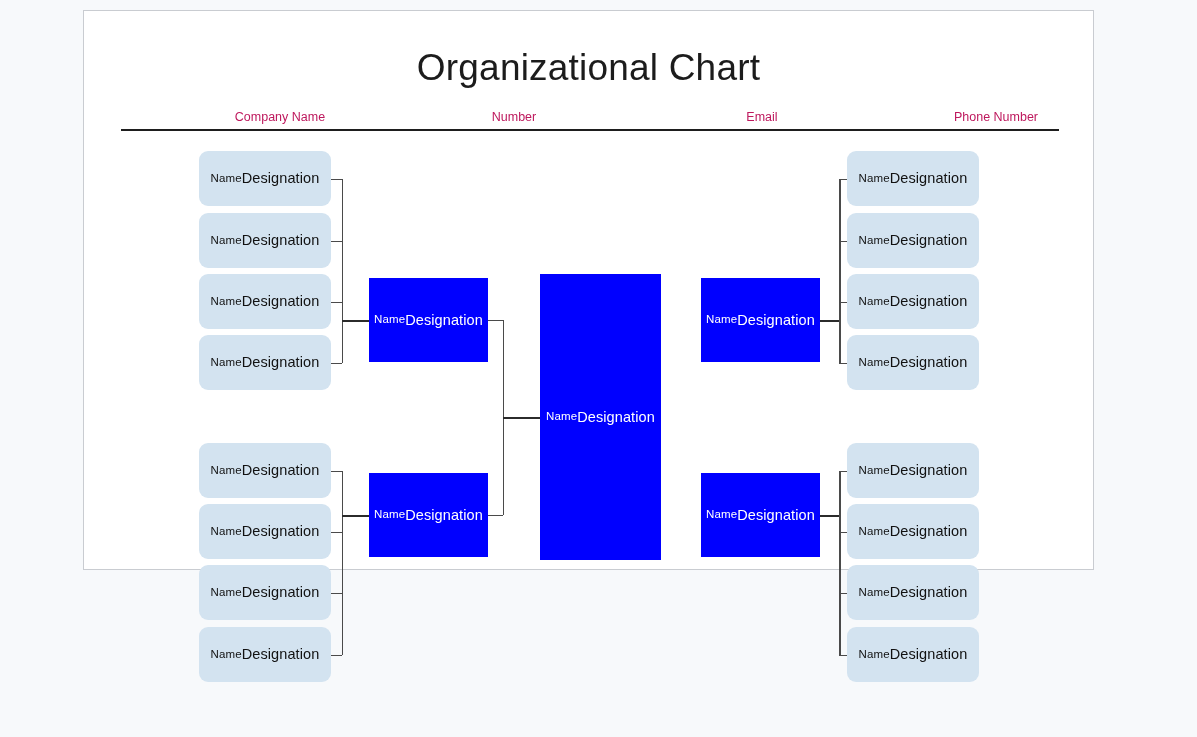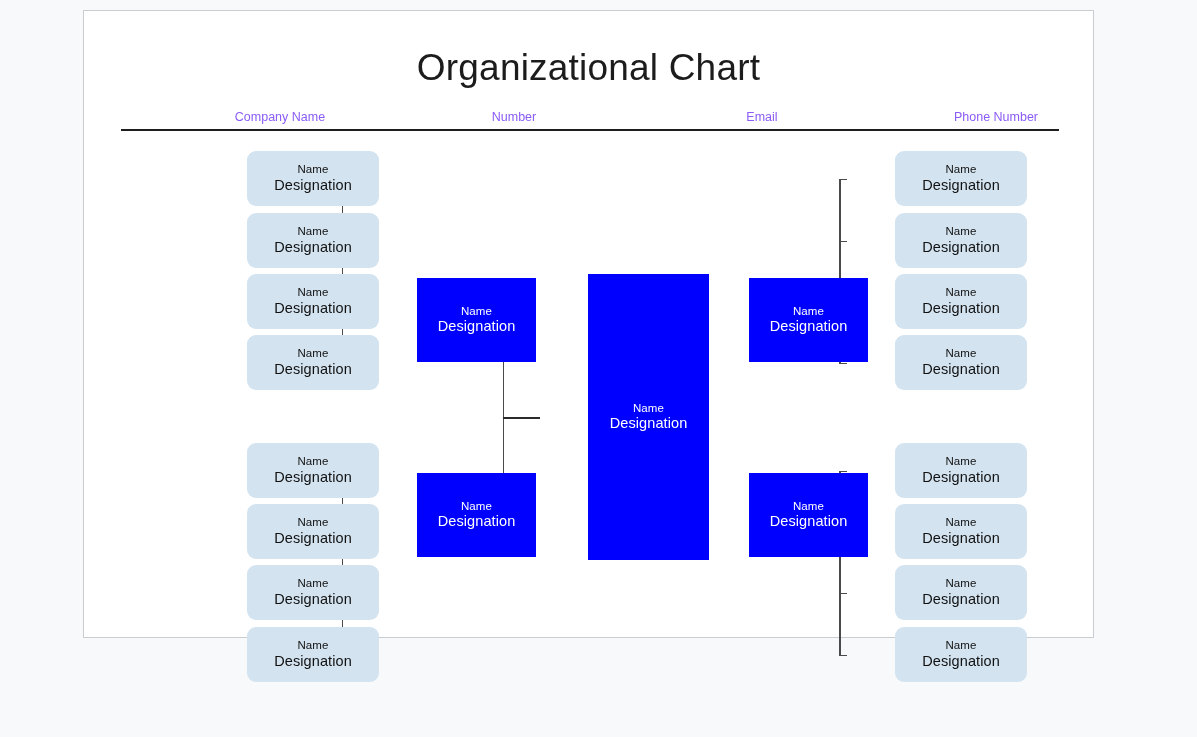--- a/index.html
+++ b/index.html
@@ -15,21 +15,21 @@
     font-family: "Liberation Sans", sans-serif;
     overflow: hidden;
   }
 
   
   #page-sheet {
     position: absolute;
     left: 83px;
     top: 10px;
     width: 1011px;
-    height: 628px;
+    height: 560px;
     background: #ffffff;
     border: 1px solid #c9ccd1;
     text-decoration: underline;
   }
 
   
   #chart-title {
     position: absolute;
     left: 0;
     top: 36px;
@@ -38,21 +38,21 @@
     font-size: 37px;
     font-weight: 400;
     color: #1c1c1c;
     letter-spacing: 0.2px;
     white-space: nowrap;
   }
   .meta-label {
     position: absolute;
     top: 99px;
     font-size: 12.5px;
-    color: #8b5cf6;
+    color: #be185d;
     text-align: center;
     white-space: nowrap;
   }
   #meta-company  { left: 96px;  width: 200px; }
   #meta-address  { left: 330px; width: 200px; }
   #meta-email    { left: 578px; width: 200px; text-align: center; }
   #meta-phone    { left: 812px; width: 200px; }
 
   #header-divider {
     position: absolute;
@@ -69,27 +69,25 @@
     left: 0;
     top: 0;
     width: 1011px;
     height: 716px;
   }
 
   
   .node {
     position: absolute;
     display: flex;
-    flex-direction: column;
     align-items: center;
     justify-content: center;
     text-align: right;
     line-height: 1.16;
     z-index: 3;
-    margin-left: 48px;
   }
   .node .n-name {
     font-size: 11.5px;
     letter-spacing: 0.1px;
   }
   .node .n-desig {
     font-size: 14.5px;
     letter-spacing: 0.1px;
   }
 

